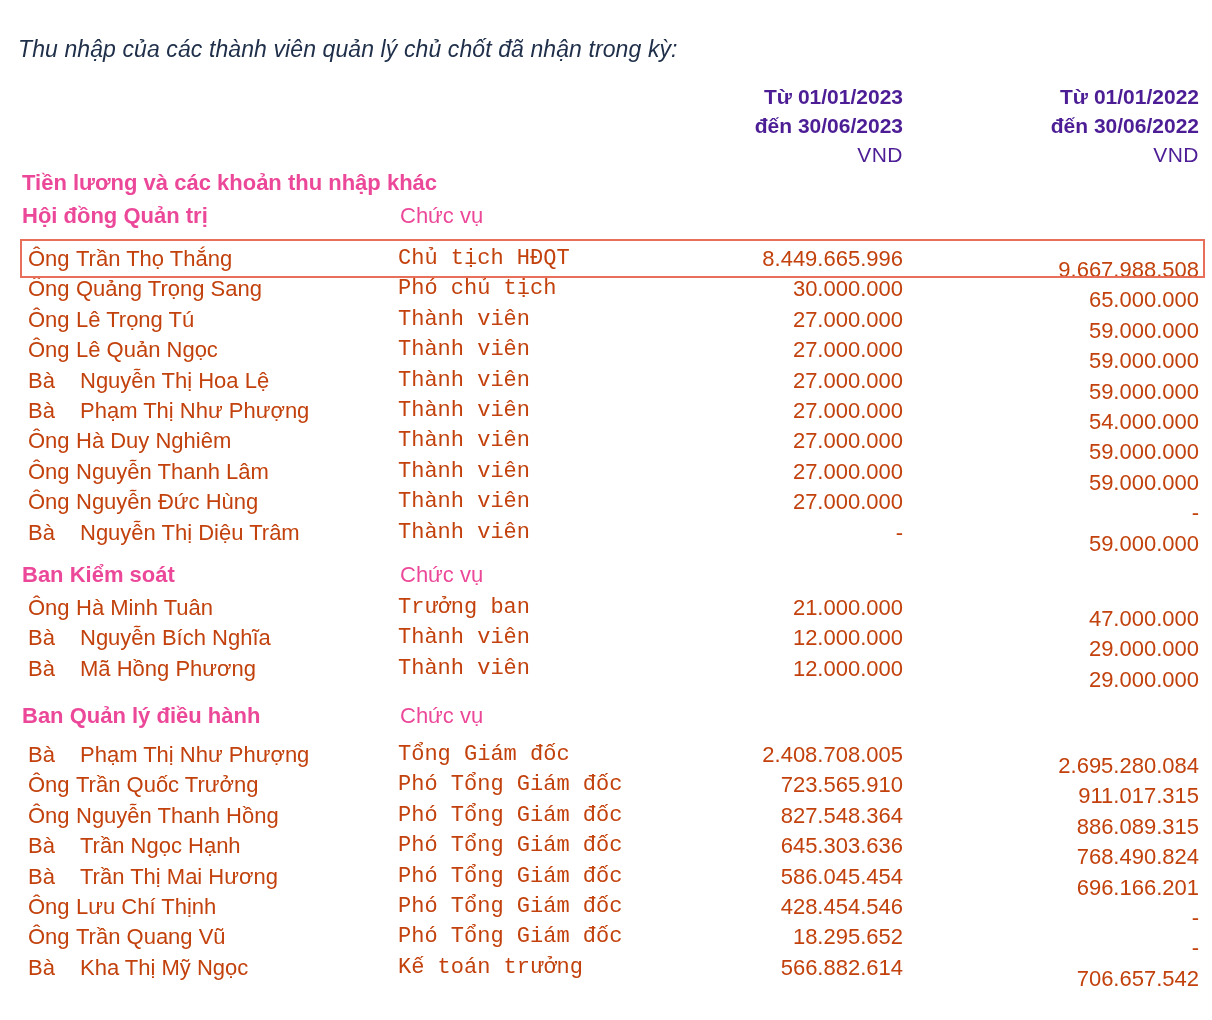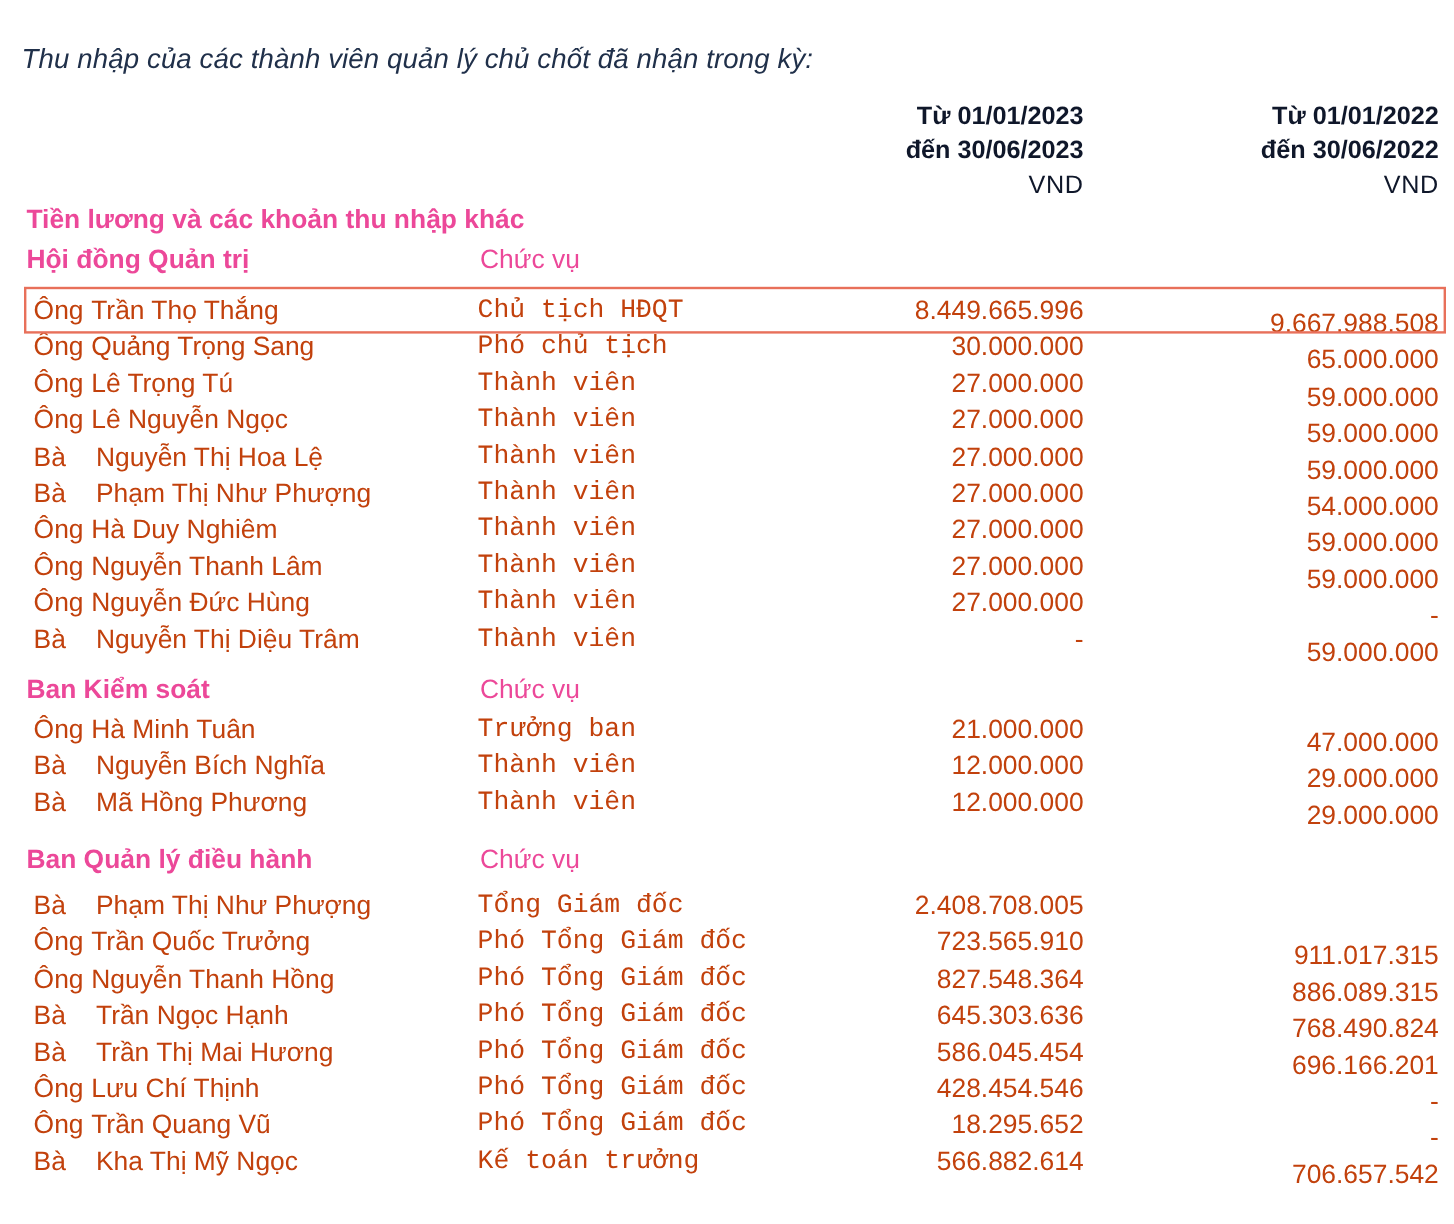--- a/index.html
+++ b/index.html
@@ -40,21 +40,21 @@
 
   
   .period-head {
     position: absolute;
     top: 82px;
     width: 260px;
     text-align: right;
     font-size: 21px;
     font-weight: 700;
     line-height: 29px;
-    color: #0f172a;
+    color: #4c1d95;
     white-space: nowrap;
   }
   .period-head .vnd {
     font-weight: 400;
     letter-spacing: 0.5px;
   }
   #period-1 { left: 643px; }
   #period-2 { left: 939px; }
 
   
@@ -192,21 +192,21 @@
       </div>
       <div class="row" style="top: 304.8px;">
         <span class="honorific">Ông</span>
         <span class="person tight">Lê Trọng Tú</span>
         <span class="role">Thành viên</span>
         <span class="amt amt-1">27.000.000</span>
         <span class="amt amt-2">59.000.000</span>
       </div>
       <div class="row" style="top: 335.2px;">
         <span class="honorific">Ông</span>
-        <span class="person tight">Lê Nguyễn Ngọc</span>
+        <span class="person tight">Lê Quản Ngọc</span>
         <span class="role">Thành viên</span>
         <span class="amt amt-1">27.000.000</span>
         <span class="amt amt-2">59.000.000</span>
       </div>
       <div class="row" style="top: 365.6px;">
         <span class="honorific">Bà</span>
         <span class="person">Nguyễn Thị Hoa Lệ</span>
         <span class="role">Thành viên</span>
         <span class="amt amt-1">27.000.000</span>
         <span class="amt amt-2">59.000.000</span>
@@ -265,20 +265,21 @@
         <span class="person">Mã Hồng Phương</span>
         <span class="role">Thành viên</span>
         <span class="amt amt-1">12.000.000</span>
         <span class="amt amt-2">29.000.000</span>
       </div>
       <div class="row" style="top: 740px;">
         <span class="honorific">Bà</span>
         <span class="person">Phạm Thị Như Phượng</span>
         <span class="role">Tổng Giám đốc</span>
         <span class="amt amt-1">2.408.708.005</span>
+        <span class="amt amt-2">2.695.280.084</span>
       </div>
       <div class="row" style="top: 770.4px;">
         <span class="honorific">Ông</span>
         <span class="person tight">Trần Quốc Trưởng</span>
         <span class="role">Phó Tổng Giám đốc</span>
         <span class="amt amt-1">723.565.910</span>
         <span class="amt amt-2">911.017.315</span>
       </div>
       <div class="row" style="top: 800.8px;">
         <span class="honorific">Ông</span>

